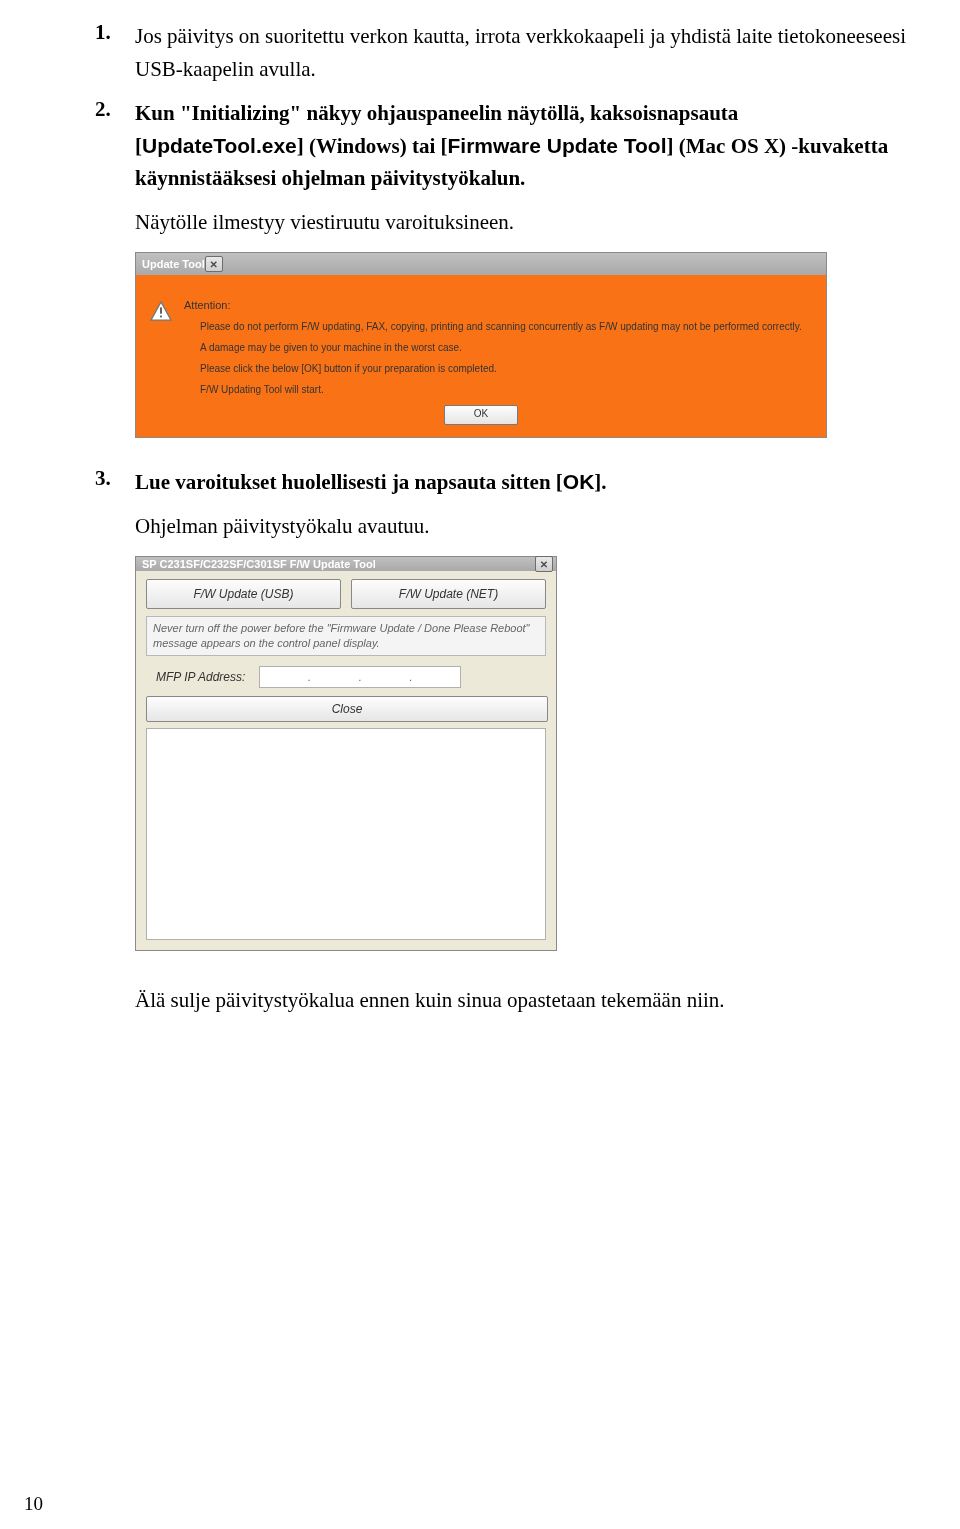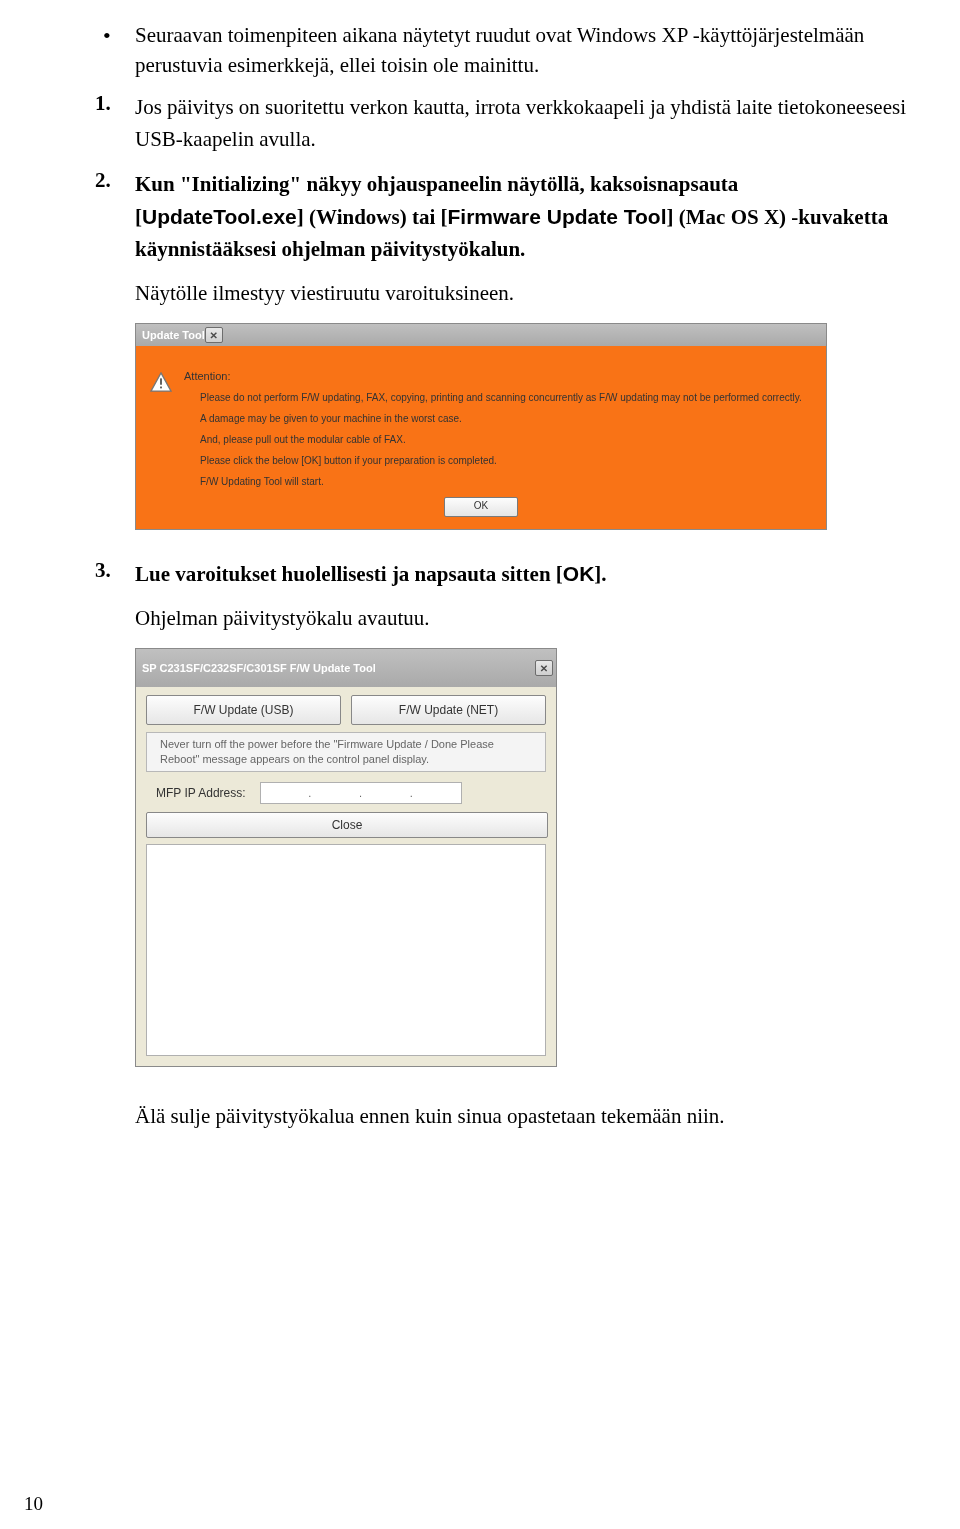--- a/index.html
+++ b/index.html
@@ -120,32 +120,33 @@
   
   .dialog2 {
     width: 420px;
     margin-left: 40px;
     border: 1px solid #8a8a8a;
     background: #ece9d8;
     font-family: Tahoma, Arial, sans-serif;
     margin-bottom: 34px;
   }
   .titlebar2 {
-    height: 38px;
+    height: 14px;
     background: linear-gradient(#c0c0c0,#a9a9a9);
     display: flex;
     align-items: center;
     justify-content: space-between;
     padding: 0 3px 0 6px;
     font-size: 11px;
     font-weight: bold;
     color: #fff;
   }
   .dialog2-inner {
     padding: 0;
+    font-style: italic;
   }
   .two-btn-row {
     display: flex;
     padding: 8px 10px 4px 10px;
     gap: 10px;
   }
   .big-btn {
     flex: 1;
     height: 28px;
     background: linear-gradient(#fdfdfd,#e6e6e6);
@@ -154,21 +155,21 @@
     font-size: 12px;
     color:#333;
     display:flex;align-items:center;justify-content:center;
   }
   .msg-box {
     margin: 3px 10px 6px 10px;
     border: 1px solid #b8b8b8;
     background:#f4f4f4;
     font-size: 11px;
     color:#666;
-    padding: 4px 13px;
+    padding: 4px 6px;
     line-height: 1.35;
   }
   .ip-row {
     display:flex;
     align-items:center;
     padding: 4px 10px 6px 20px;
   }
   .ip-label { font-size: 12px; color:#333; margin-right: 14px; }
   .ip-box {
     width: 200px; height: 20px;
@@ -203,23 +204,20 @@
     left: 24px;
     font-size: 19px;
     font-family: "Times New Roman", serif;
   }
 </style>
 </head>
 <body>
 
 <div class="page">
 
-  <div class="bullet-item">
-    <span>Seuraavan toimenpiteen aikana näytetyt ruudut ovat Windows XP -käyttöjärjestelmään perustuvia esimerkkejä, ellei toisin ole mainittu.</span>
-  </div>
 
   <div class="num-item">
     <span class="num-marker bold">1.</span>
     <div class="num-body">
       <span>Jos päivitys on suoritettu verkon kautta, irrota verkkokaapeli ja yhdistä laite tietokoneeseesi USB-kaapelin avulla.</span>
     </div>
   </div>
 
   <div class="num-item">
     <span class="num-marker bold">2.</span>
@@ -241,21 +239,20 @@
             <polygon points="12,1 23,21 1,21" fill="#fff" stroke="#777" stroke-width="1.4"></polygon>
             <rect x="11" y="7" width="2" height="7" fill="#555"></rect>
             <rect x="11" y="16" width="2" height="2" fill="#555"></rect>
           </svg>
         </span>
         <div class="attn-heading">Attention:</div>
       </div>
       <div class="attn-lines">
         <div class="attn-line">Please do not perform F/W updating, FAX, copying, printing and scanning concurrently as F/W updating may not be performed correctly.</div>
         <div class="attn-line">A damage may be given to your machine in the worst case.</div>
-        <div class="attn-line">And, please pull out the modular cable of FAX.</div>
         <div class="attn-line">Please click the below [OK] button if your preparation is completed.</div>
         <div class="attn-line">F/W Updating Tool will start.</div>
       </div>
       <div class="ok-btn">OK</div>
     </div>
   </div>
 
   <div class="num-item">
     <span class="num-marker bold">3.</span>
     <div class="num-body">

